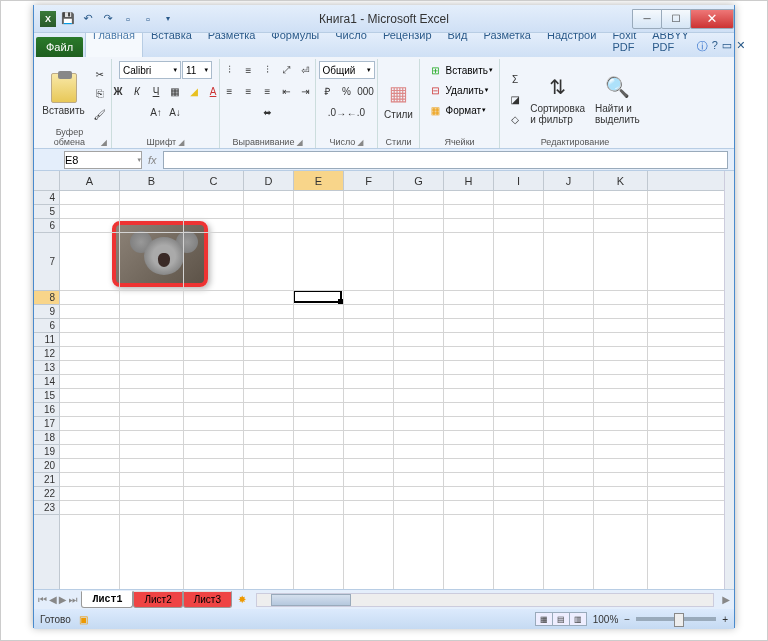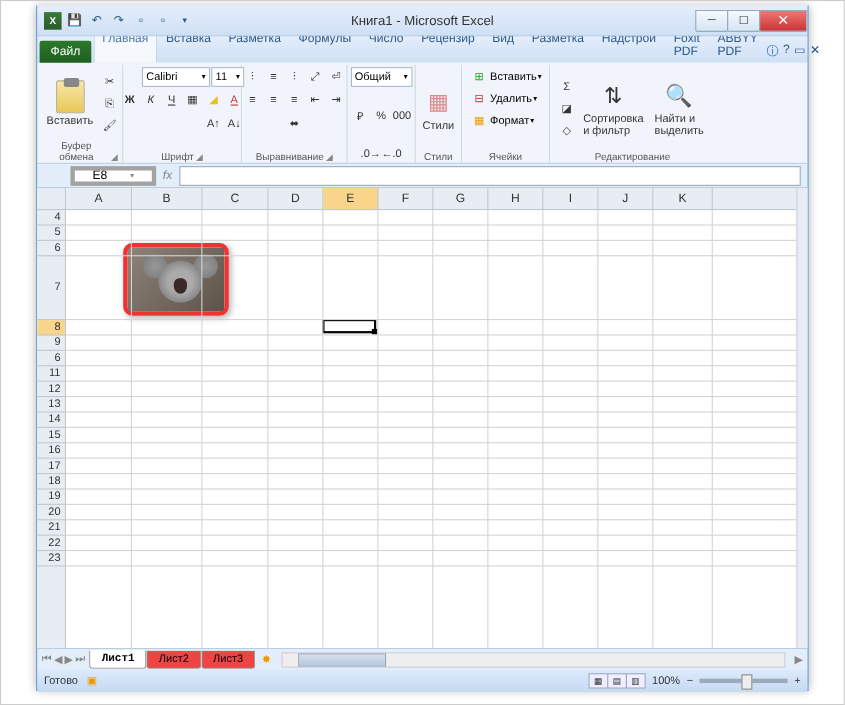--- a/index.html
+++ b/index.html
@@ -23,21 +23,21 @@
   .rgroup-body { flex: 1; display: flex; align-items: center; gap: 2px; }
   .rgroup-label { font-size: 9px; color: #555; text-align: center; padding-bottom: 1px; display: flex; align-items: flex-end; gap: 2px; }
   .rgroup-label .dl { font-size: 8px; color: #888; }
   .bigbtn { display: flex; flex-direction: column; align-items: center; font-size: 10px; color: #333; padding: 2px 4px; gap: 2px; }
   .bigbtn .ico { width: 28px; height: 28px; display: flex; align-items: center; justify-content: center; font-size: 20px; }
   .col { display: flex; flex-direction: column; gap: 2px; }
   .row { display: flex; gap: 1px; align-items: center; }
   .sbtn { width: 18px; height: 18px; display: flex; align-items: center; justify-content: center; font-size: 10px; color: #333; }
   .combo { height: 18px; border: 1px solid #abc; background: #fff; font-size: 10px; padding: 0 3px; display: flex; align-items: center; justify-content: space-between; }
   .namebox-row { height: 22px; background: #e4eefb; display: flex; align-items: center; border-bottom: 1px solid #b8cde4; }
-  .namebox { width: 78px; height: 18px; border: 4px solid #a3a3a3; background: #fff; font-size: 11px; padding: 0 16px; margin-left: 30px; display: flex; align-items: center; justify-content: space-between; }
+  .namebox { width: 78px; height: 18px; border: 1px solid #a3a3a3; background: #fff; font-size: 11px; padding: 0 0; margin-left: 30px; display: flex; align-items: center; justify-content: space-between; }
   .fx-icons { display: flex; gap: 4px; padding: 0 6px; font-size: 11px; color: #888; }
   .grid-area { position: relative; height: 418px; background: #fff; display: flex; }
   .rowhdrs { width: 26px; background: #e8edf3; border-right: 1px solid #c0c8d0; }
   .colhdrs { height: 20px; background: #e8edf3; border-bottom: 1px solid #c0c8d0; display: flex; position: absolute; left: 26px; top: 0; right: 10px; }
   .selall { position: absolute; width: 26px; height: 20px; background: #e8edf3; border-right: 1px solid #c0c8d0; border-bottom: 1px solid #c0c8d0; }
   .colh { border-right: 1px solid #c0c8d0; font-size: 11px; color: #333; display: flex; align-items: center; justify-content: center; }
   .colh.sel { background: #f8d58a; }
   .rowh { height: 14px; border-bottom: 1px solid #c0c8d0; font-size: 10px; color: #333; display: flex; align-items: center; justify-content: flex-end; padding-right: 4px; }
   .rowh.tall { height: 58px; }
   .rowh.sel { background: #f8d58a; }
@@ -126,21 +126,21 @@
           <span class="sbtn">🖌</span>
         </div>
       </div>
       <div class="rgroup-label">
           <span>Буфер обмена</span>
           <span class="dl">◢</span>
         </div>
     </div>
 
     <div class="rgroup" style="width:108px">
-      <div class="rgroup-body col" style="gap:3px;align-items:flex-end">
+      <div class="rgroup-body col" style="gap:3px;align-items:center">
         <div class="row">
           <div class="combo" style="width:62px">
               <span>Calibri</span>
               <span style="font-size:7px">▾</span>
             </div>
           <div class="combo" style="width:30px">
               <span>11</span>
               <span style="font-size:7px">▾</span>
             </div>
         </div>
@@ -191,21 +191,21 @@
             <span class="sbtn">⬌</span>
           </div>
       </div>
       <div class="rgroup-label">
           <span>Выравнивание</span>
           <span class="dl">◢</span>
         </div>
     </div>
 
     <div class="rgroup" style="width:62px">
-      <div class="rgroup-body col" style="gap:17px">
+      <div class="rgroup-body col" style="gap:3px">
         <div class="combo" style="width:56px">
             <span>Общий</span>
             <span style="font-size:7px">▾</span>
           </div>
         <div class="row">
           <span class="sbtn">₽</span>
           <span class="sbtn">%</span>
           <span class="sbtn">000</span>
         </div>
         <div class="row">

